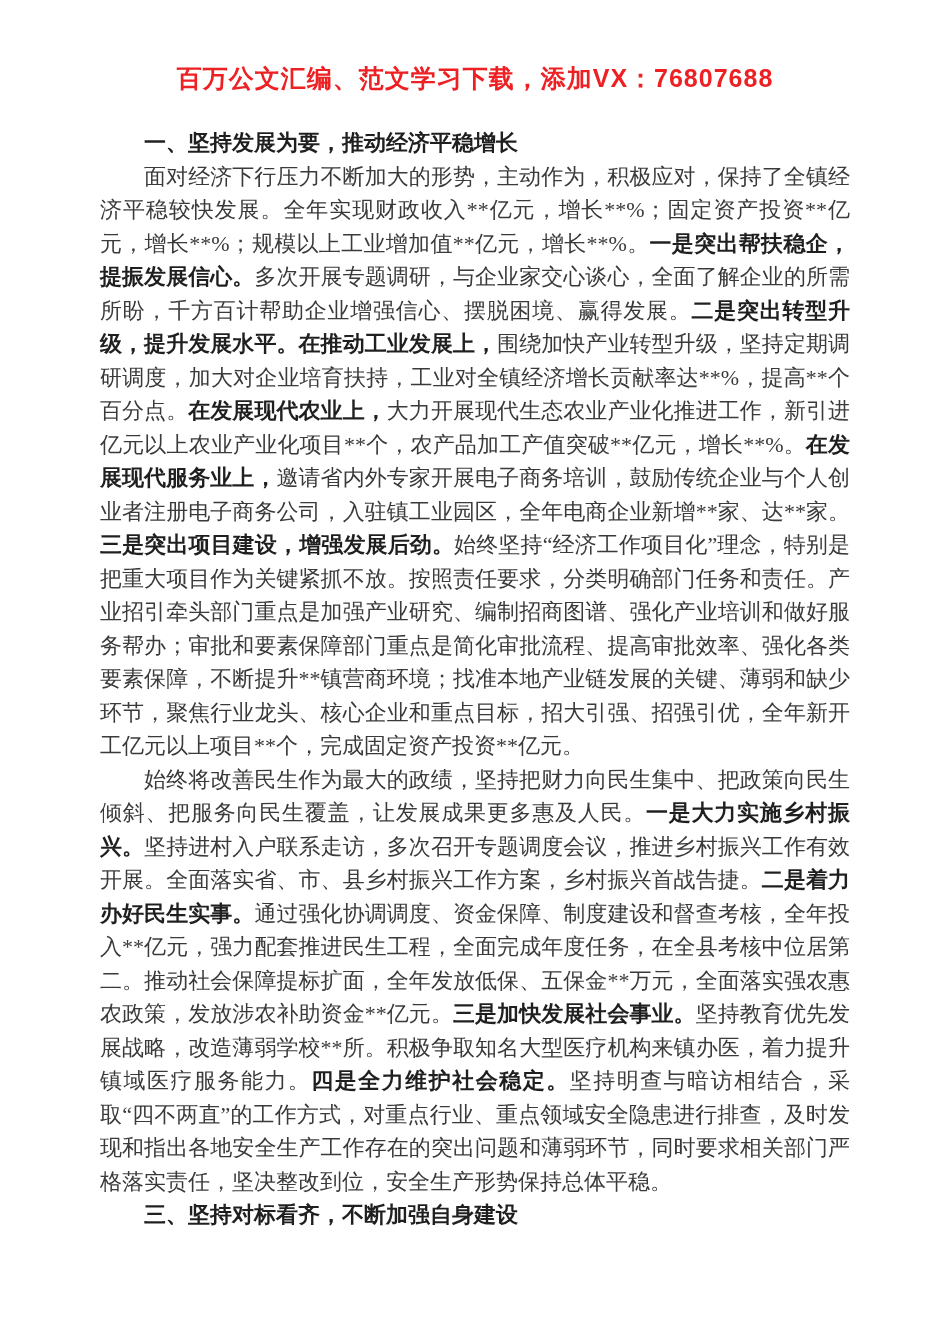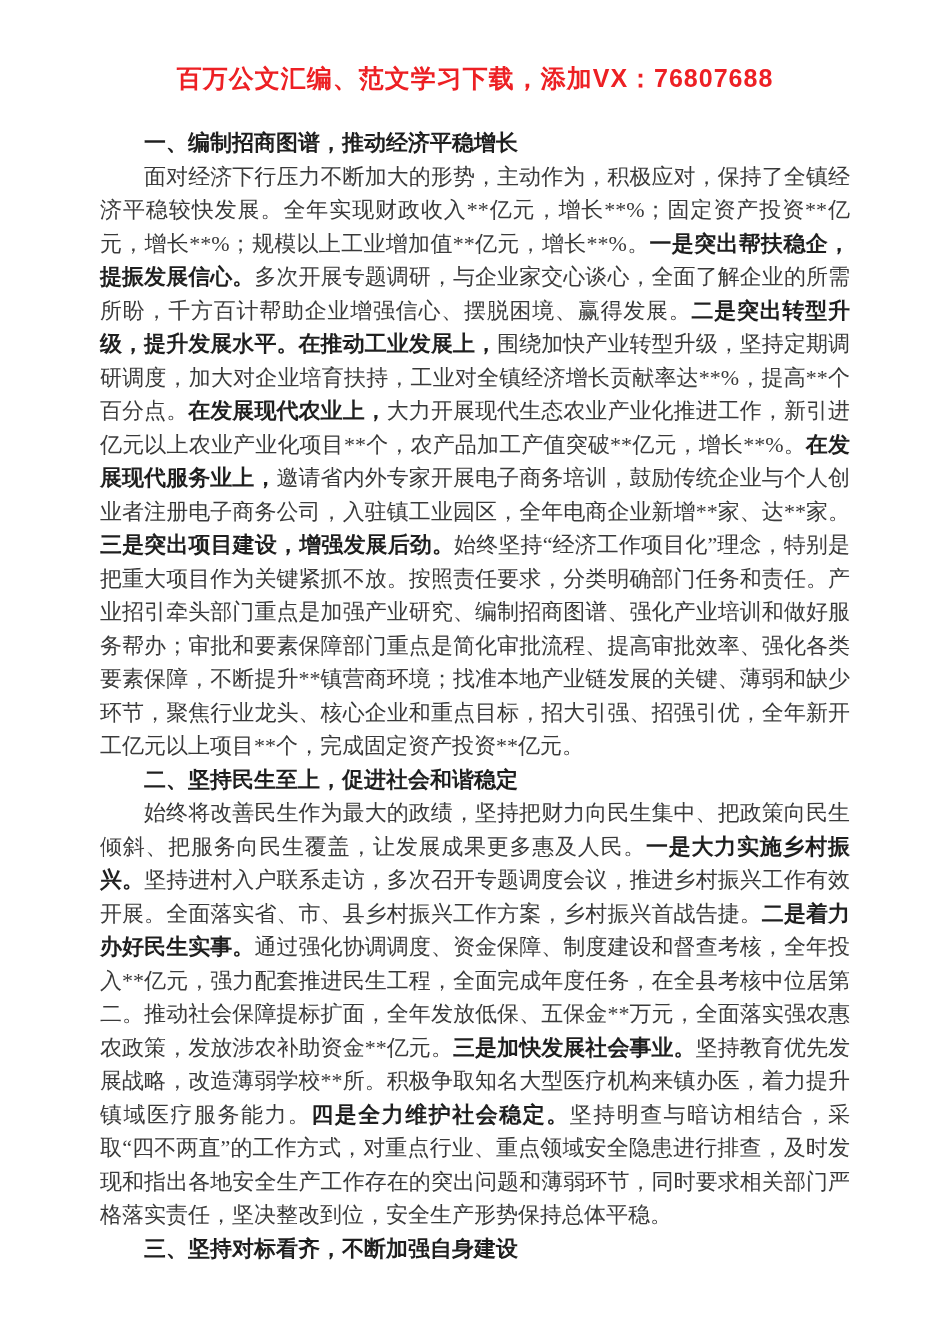--- a/index.html
+++ b/index.html
@@ -53,19 +53,18 @@
     font-weight: bold;
     color: #1f1f1f;
   }
 </style>
 </head>
 <body>
 
 <div class="page">
   <div class="ad-header" style="color: rgb(237, 32, 36);">百万公文汇编、范文学习下载，添加VX：76807688</div>
   <div class="doc" id="doc-root">
-      <p class="para heading"><span class="run bold">一、编制招商图谱，推动经济平稳增长</span></p>
+      <p class="para heading"><span class="run bold">一、坚持发展为要，推动经济平稳增长</span></p>
       <p class="para"><span class="run">面对经济下行压力不断加大的形势，主动作为，积极应对，保持了全镇经济平稳较快发展。全年实现财政收入**亿元，增长**%；固定资产投资**亿元，增长**%；规模以上工业增加值**亿元，增长**%。</span><span class="run bold">一是突出帮扶稳企，提振发展信心。</span><span class="run">多次开展专题调研，与企业家交心谈心，全面了解企业的所需所盼，千方百计帮助企业增强信心、摆脱困境、赢得发展。</span><span class="run bold">二是突出转型升级，提升发展水平。在推动工业发展上，</span><span class="run">围绕加快产业转型升级，坚持定期调研调度，加大对企业培育扶持，工业对全镇经济增长贡献率达**%，提高**个百分点。</span><span class="run bold">在发展现代农业上，</span><span class="run">大力开展现代生态农业产业化推进工作，新引进亿元以上农业产业化项目**个，农产品加工产值突破**亿元，增长**%。</span><span class="run bold">在发展现代服务业上，</span><span class="run">邀请省内外专家开展电子商务培训，鼓励传统企业与个人创业者注册电子商务公司，入驻镇工业园区，全年电商企业新增**家、达**家。</span><span class="run bold">三是突出项目建设，增强发展后劲。</span><span class="run">始终坚持“经济工作项目化”理念，特别是把重大项目作为关键紧抓不放。按照责任要求，分类明确部门任务和责任。产业招引牵头部门重点是加强产业研究、编制招商图谱、强化产业培训和做好服务帮办；审批和要素保障部门重点是简化审批流程、提高审批效率、强化各类要素保障，不断提升**镇营商环境；找准本地产业链发展的关键、薄弱和缺少环节，聚焦行业龙头、核心企业和重点目标，招大引强、招强引优，全年新开工亿元以上项目**个，完成固定资产投资**亿元。</span></p>
-      <p class="para heading"><span class="run bold">二、坚持民生至上，促进社会和谐稳定</span></p>
       <p class="para"><span class="run">始终将改善民生作为最大的政绩，坚持把财力向民生集中、把政策向民生倾斜、把服务向民生覆盖，让发展成果更多惠及人民。</span><span class="run bold">一是大力实施乡村振兴。</span><span class="run">坚持进村入户联系走访，多次召开专题调度会议，推进乡村振兴工作有效开展。全面落实省、市、县乡村振兴工作方案，乡村振兴首战告捷。</span><span class="run bold">二是着力办好民生实事。</span><span class="run">通过强化协调调度、资金保障、制度建设和督查考核，全年投入**亿元，强力配套推进民生工程，全面完成年度任务，在全县考核中位居第二。推动社会保障提标扩面，全年发放低保、五保金**万元，全面落实强农惠农政策，发放涉农补助资金**亿元。</span><span class="run bold">三是加快发展社会事业。</span><span class="run">坚持教育优先发展战略，改造薄弱学校**所。积极争取知名大型医疗机构来镇办医，着力提升镇域医疗服务能力。</span><span class="run bold">四是全力维护社会稳定。</span><span class="run">坚持明查与暗访相结合，采取“四不两直”的工作方式，对重点行业、重点领域安全隐患进行排查，及时发现和指出各地安全生产工作存在的突出问题和薄弱环节，同时要求相关部门严格落实责任，坚决整改到位，安全生产形势保持总体平稳。</span></p>
       <p class="para heading"><span class="run bold">三、坚持对标看齐，不断加强自身建设</span></p>
     </div>
 </div>
 
 </body></html>

